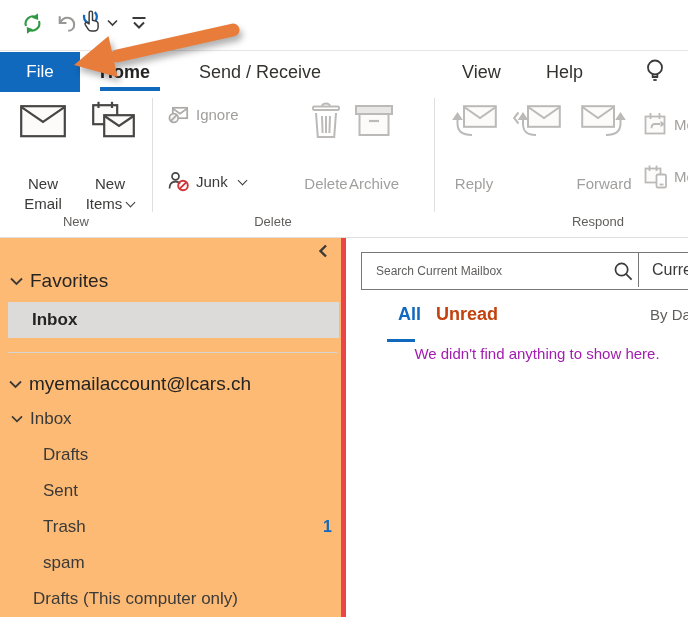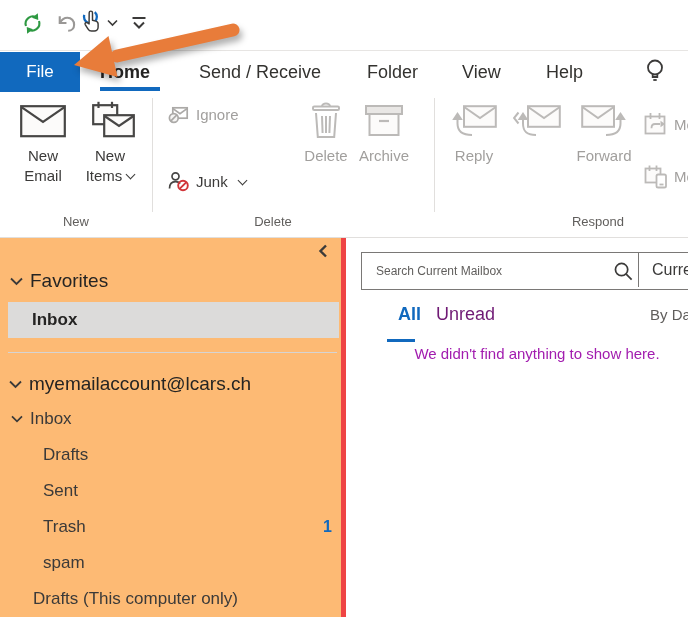--- a/index.html
+++ b/index.html
@@ -18,21 +18,21 @@
             font-size:17px;display:flex;align-items:center;justify-content:center;cursor:pointer;}
   .tab{position:absolute;top:0;height:40px;line-height:40px;font-size:18px;color:#33322f;cursor:pointer;white-space:nowrap;}
   .tab.active{font-weight:700;color:#252423;}
   .tab-underline{position:absolute;left:100px;top:35px;width:60px;height:4px;background:#1169BE;}
   .bulb{position:absolute;left:644px;top:6px;cursor:pointer;}
 
   
   .ribbon{position:absolute;left:0;top:92px;width:688px;height:145px;background:#fff;}
   .ribbon-border{position:absolute;left:0;top:237px;width:688px;height:1px;background:#e1dfdd;}
   .vdiv{position:absolute;top:6px;width:1px;height:114px;background:#e1dfdd;}
-  .bigbtn{position:absolute;top:4px;height:118px;display:flex;flex-direction:column;align-items:center;cursor:pointer;}
+  .bigbtn{position:absolute;top:4px;height:118px;display:flex;flex-direction:column;align-items:center;cursor:pointer;gap:28px;}
   .bigbtn .ic{height:50px;display:flex;align-items:center;}
   .bigbtn .lbl{font-size:15px;line-height:20px;text-align:center;color:#3b3a39;}
   .bigbtn.disabled .lbl{color:#a19f9d;}
   .smallrow{position:absolute;display:flex;align-items:center;gap:6px;font-size:15px;color:#3b3a39;cursor:pointer;white-space:nowrap;}
   .smallrow.disabled{color:#a19f9d;}
   .grouplbl{position:absolute;top:122px;font-size:13px;color:#605e5c;text-align:center;}
   .chev{display:inline-block;width:6px;height:6px;border-right:1.6px solid currentColor;
         border-bottom:1.6px solid currentColor;transform:rotate(45deg);margin-left:5px;margin-bottom:3px;}
 
   
@@ -48,21 +48,21 @@
   .main{position:absolute;left:347px;top:238px;width:341px;height:379px;background:#fff;}
   .searchbox{position:absolute;left:14px;top:14px;width:380px;height:36px;border:1px solid #7a7876;background:#fff;}
   .searchbox input{position:absolute;left:12px;top:0;width:220px;height:34px;border:none;outline:none;
                    font-size:12px;color:#605e5c;font-family:inherit;background:transparent;}
   .searchbox input::placeholder{color:#605e5c;opacity:1;}
   .mag{position:absolute;left:250px;top:7px;cursor:pointer;}
   .scope-div{position:absolute;left:276px;top:0;width:1px;height:34px;background:#7a7876;}
   .scope{position:absolute;left:290px;top:0;height:34px;line-height:34px;font-size:16px;color:#3b3a39;white-space:nowrap;cursor:pointer;}
   .ftab{position:absolute;top:66px;font-size:18px;cursor:pointer;white-space:nowrap;}
   .ftab.all{left:51px;color:#1169BE;font-weight:600;}
-  .ftab.unread{left:89px;color:#701a75;}
+  .ftab.unread{left:89px;color:#c2410c;font-weight:bold;}
   .all-underline{position:absolute;left:40px;top:101px;width:28px;height:3px;background:#1169BE;}
   .bydate{position:absolute;left:303px;top:68px;font-size:15px;color:#605e5c;white-space:nowrap;cursor:pointer;}
   .empty{position:absolute;left:40px;top:107px;width:300px;text-align:center;font-size:15px;color:#a21caf;}
 
   .callout{position:absolute;left:55px;top:15px;z-index:20;pointer-events:none;
            filter:drop-shadow(3px 5px 3px rgba(0,0,0,0.3));}
 </style>
 </head>
 <body>
 
@@ -100,21 +100,20 @@
         <polyline points="4,7.5 9,12.5 14,7.5"></polyline>
       </svg>
     </span>
   </div>
   <div class="topline"></div>
 
   <div class="tabrow">
     <div class="file-tab">File</div>
     <div class="tab active" style="left:100px">Home</div>
     <div class="tab" style="left:199px">Send / Receive</div>
-    <div class="tab" style="left:367px">Folder</div>
     <div class="tab" style="left:462px">View</div>
     <div class="tab" style="left:546px">Help</div>
     <div class="tab-underline"></div>
     <span class="bulb">
       <svg width="22" height="28" viewBox="0 0 22 28" fill="none" stroke="#3b3a39" stroke-width="1.8">
         <circle cx="11" cy="9.5" r="7"></circle>
         <path d="M8.7,16.2 L8.7,19 L13.3,19 L13.3,16.2"></path>
         <line x1="9.3" y1="22" x2="12.7" y2="22"></line>
       </svg>
     </span>
@@ -172,21 +171,21 @@
           <path d="M13,4.5 a4,3 0 0 1 8,0"></path>
           <rect x="4" y="4.5" width="26" height="3.4" rx="1.2"></rect>
           <path d="M7,11 L8.8,35 L25.2,35 L27,11"></path>
           <line x1="13" y1="14" x2="13.6" y2="31"></line>
           <line x1="17" y1="14" x2="17" y2="31"></line>
           <line x1="21" y1="14" x2="20.4" y2="31"></line>
         </svg>
       </span>
       <div class="lbl">Delete</div>
     </div>
-    <div class="bigbtn disabled" style="left:352px;width:64px">
+    <div class="bigbtn disabled" style="left:342px;width:64px">
       <span class="ic">
         <svg width="40" height="34" viewBox="0 0 40 34">
           <rect x="2" y="2" width="36" height="8" fill="#e9e7e5" stroke="#bcbab8" stroke-width="2"></rect>
           <rect x="5.5" y="10" width="29" height="21" fill="#fcfbfa" stroke="#bcbab8" stroke-width="2"></rect>
           <line x1="15" y1="17" x2="25" y2="17" stroke="#bcbab8" stroke-width="2.2"></line>
         </svg>
       </span>
       <div class="lbl">Archive</div>
     </div>
     <div class="grouplbl" style="left:168px;width:210px">Delete</div>

